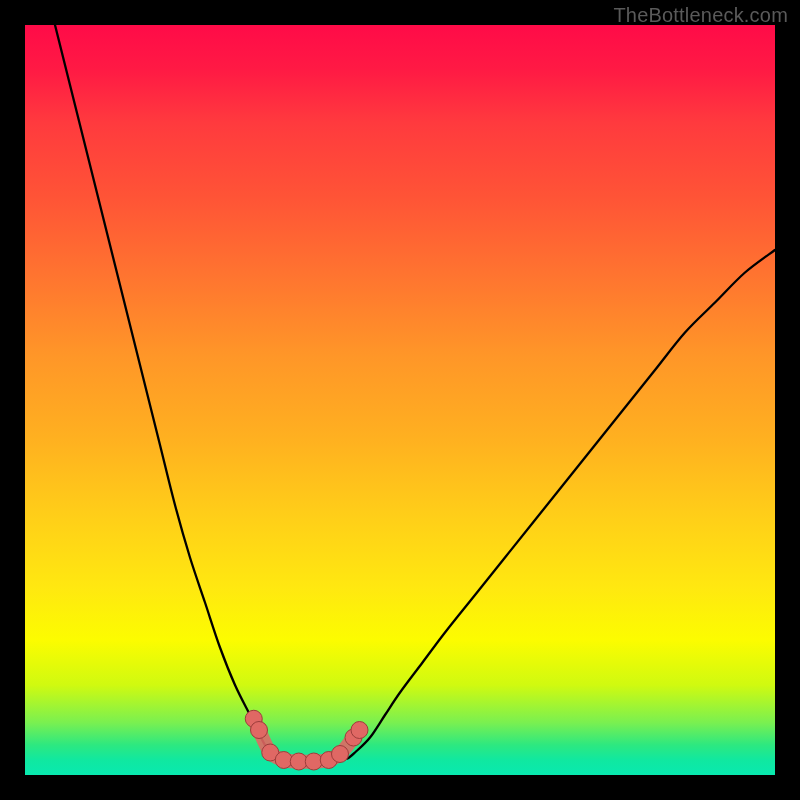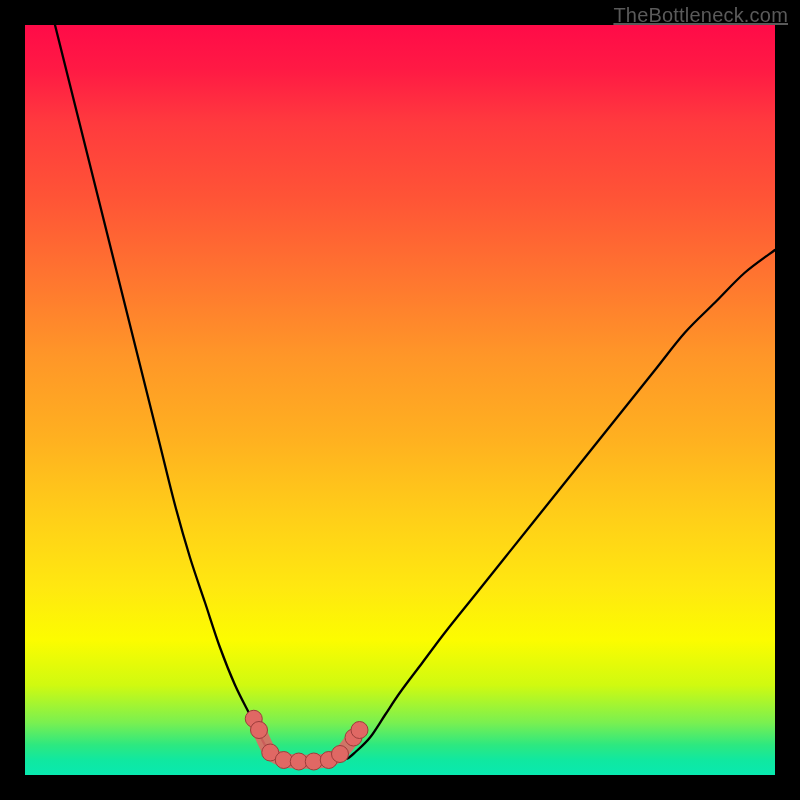--- a/index.html
+++ b/index.html
@@ -54,21 +54,20 @@
   }
   .watermark {
     position: absolute;
     top: 4px;
     right: 12px;
     color: #5a5a5a;
     font-size: 20px;
     letter-spacing: 0.2px;
     font-weight: 500;
     user-select: none;
-    text-decoration: underline;
   }
   svg {
     position: absolute;
     top: 0;
     left: 0;
   }
 </style>
 </head>
 <body>
 

